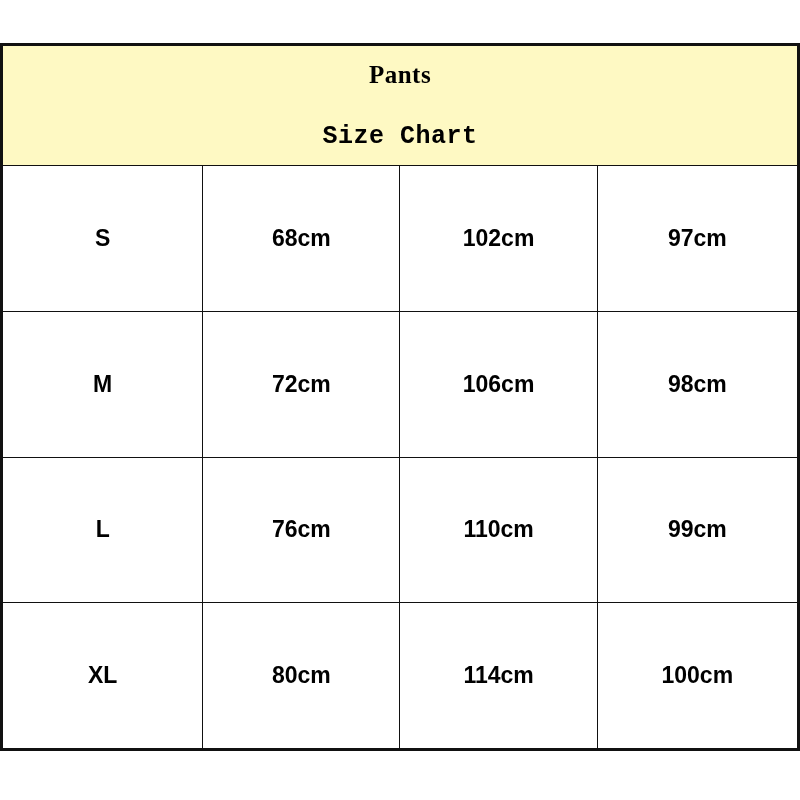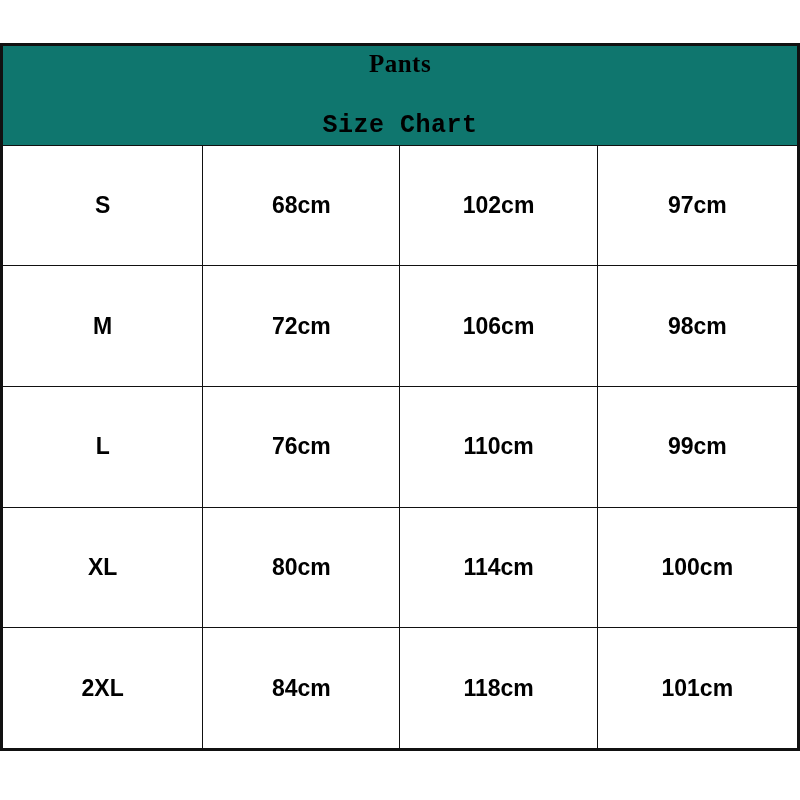--- a/index.html
+++ b/index.html
@@ -40,21 +40,21 @@
   table.size-chart th {
     border: 1px solid #111111;
     text-align: center;
     vertical-align: middle;
     padding: 0;
   }
   .title-cell {
     border: 1px solid #111111;
     height: 80px;
     padding: 6px 0 8px 0;
-    background: #0f766e;
+    background: #fef9c3;
   }
   .title-line1 {
     font-family: "Liberation Serif", serif;
     font-size: 25px;
     font-weight: 700;
     line-height: 32px;
     letter-spacing: 0.5px;
     color: #000000;
   }
   .title-line2 {
@@ -119,22 +119,16 @@
           <td class="body-cell">76cm</td>
           <td class="body-cell">110cm</td>
           <td class="body-cell">99cm</td>
         </tr>
         <tr>
           <td class="body-cell">XL</td>
           <td class="body-cell">80cm</td>
           <td class="body-cell">114cm</td>
           <td class="body-cell">100cm</td>
         </tr>
-        <tr>
-          <td class="body-cell">2XL</td>
-          <td class="body-cell">84cm</td>
-          <td class="body-cell">118cm</td>
-          <td class="body-cell">101cm</td>
-        </tr>
       </tbody>
     </table>
   </div>
 </div>
 
 </body></html>

